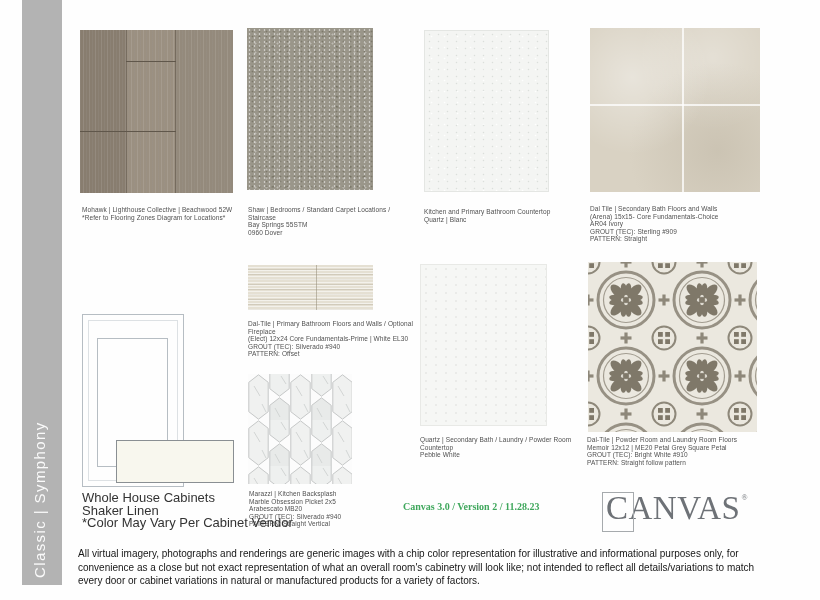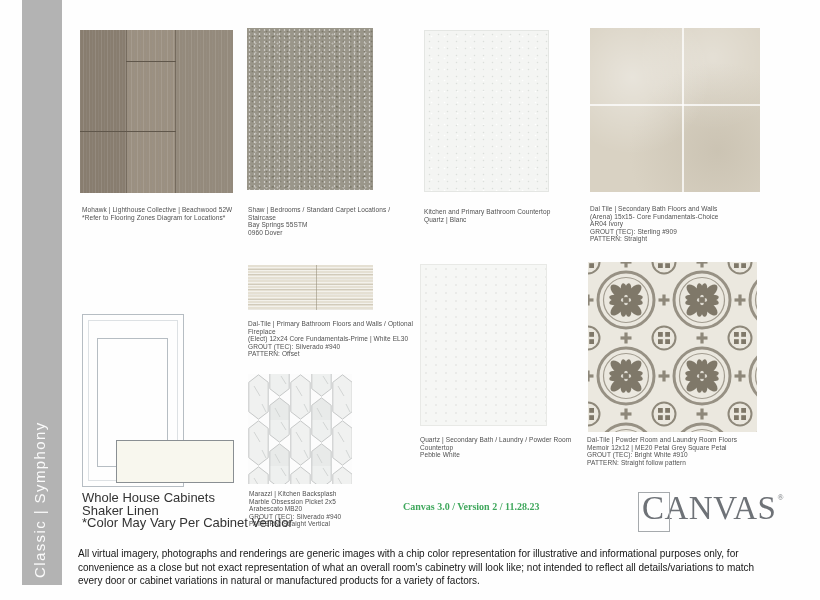--- a/index.html
+++ b/index.html
@@ -77,21 +77,21 @@
   
   .cab-line{position:absolute;border:1px solid #b6bdc3;background:transparent;}
   .cab-outer{left:82px;top:314px;width:100px;height:171px;}
   .cab-mid{left:88px;top:320px;width:88px;height:159px;border-color:#dde1e4;}
   .cab-inner{left:97px;top:338px;width:69px;height:127px;}
   .chip{position:absolute;left:116px;top:440px;width:116px;height:41px;background:var(--cabinet-linen,#f8f7ee);border:1px solid #8a8f93;}
   
   .lbl{position:absolute;font-size:6.5px;line-height:7.6px;color:#4f4f4f;white-space:pre;letter-spacing:0.1px;}
   .cab-lbl{position:absolute;left:82px;top:492px;font-size:13px;line-height:12.5px;color:#333;white-space:pre;}
   .version{position:absolute;left:403px;top:501px;font-size:10px;font-weight:bold;color:var(--accent-green,#3fa75c);white-space:pre;font-family:Liberation Serif, serif;}
-  .logo{position:absolute;left:606px;top:487px;height:44px;margin-left:36px;}
+  .logo{position:absolute;left:606px;top:487px;height:44px;}
   .logo-word{font-family:"Liberation Serif",serif;font-size:33px;letter-spacing:0.5px;color:var(--logo-gray,#6e7277);line-height:42px;}
   .logo-cbox{position:absolute;left:-4px;top:5px;width:30px;height:38px;border:1px solid #a6aaad;}
   .logo-reg{font-family:"Liberation Serif",serif;font-size:8px;color:var(--logo-gray,#6e7277);vertical-align:top;position:relative;top:6px;left:1px;}
   .disclaimer{position:absolute;left:78px;top:547px;font-size:10px;line-height:13.6px;color:#161616;white-space:pre;}
 </style>
 </head>
 <body>
 
 <div id="board">
 

